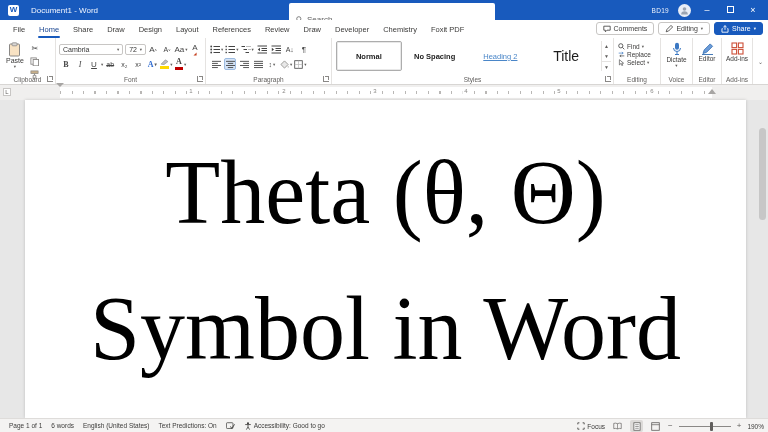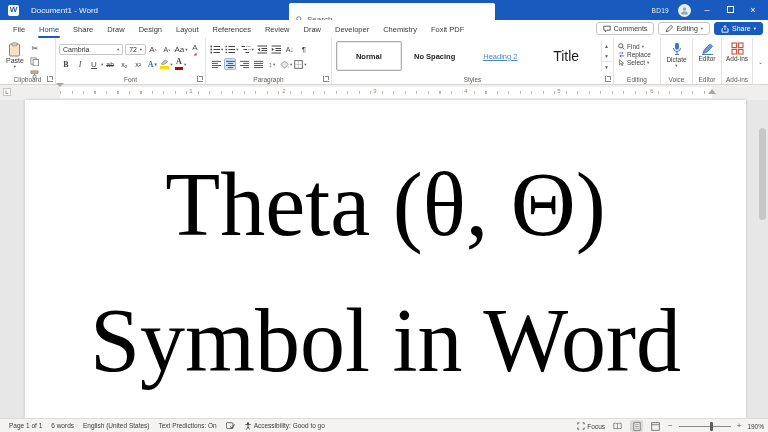--- a/index.html
+++ b/index.html
@@ -88,21 +88,21 @@
   .rnum{position:absolute;top:3px;font-size:6px;color:#8a8886;transform:translateX(-50%);background:#fff;padding:0 2px;}
   .indentL{position:absolute;left:56px;top:2px;width:8px;height:11px;}
   .indentL .t1{width:0;height:0;border-left:4px solid transparent;border-right:4px solid transparent;border-top:4px solid #a7a5a3;}
   .indentL .t2{width:0;height:0;border-left:4px solid transparent;border-right:4px solid transparent;border-bottom:4px solid #a7a5a3;margin-top:0px;}
   .indentL .sq{width:8px;height:3px;background:#a7a5a3;margin-top:0px;}
   .indentR{position:absolute;left:708px;top:4px;width:0;height:0;border-left:4px solid transparent;border-right:4px solid transparent;border-bottom:5px solid #a7a5a3;}
 
   
   .docarea{position:absolute;top:100px;left:0;width:768px;height:318px;background:#e7e7e7;}
   .page{position:absolute;left:25px;top:0;width:721px;height:318px;background:#fff;box-shadow:0 0 3px rgba(0,0,0,.18);}
-  .doctext{width:100%;text-align:center;font-family:"Liberation Serif",serif;color:#000;padding-top:60px;}
+  .doctext{width:100%;text-align:center;font-family:"Liberation Serif",serif;color:#000;padding-top:48px;}
   .dl1{font-size:90px;line-height:1;}
   .dl2{font-size:90px;line-height:1;margin-top:46px;}
   .vscroll{position:absolute;right:2px;top:28px;width:7px;height:92px;background:#c7c7c7;border-radius:4px;}
 
   
   .statusbar{position:absolute;left:0;top:418px;width:768px;height:14px;background:#f4f3f2;border-top:1px solid #dedcda;
              display:flex;align-items:center;font-size:6.5px;color:#3b3a39;}
   .sb-item{margin-left:9px;display:flex;align-items:center;gap:2px;white-space:nowrap;}
   .sb-right{position:absolute;right:4px;top:0;height:14px;display:flex;align-items:center;gap:6px;}
   .viewbtn{width:13px;height:12px;display:flex;align-items:center;justify-content:center;border-radius:2px;}

